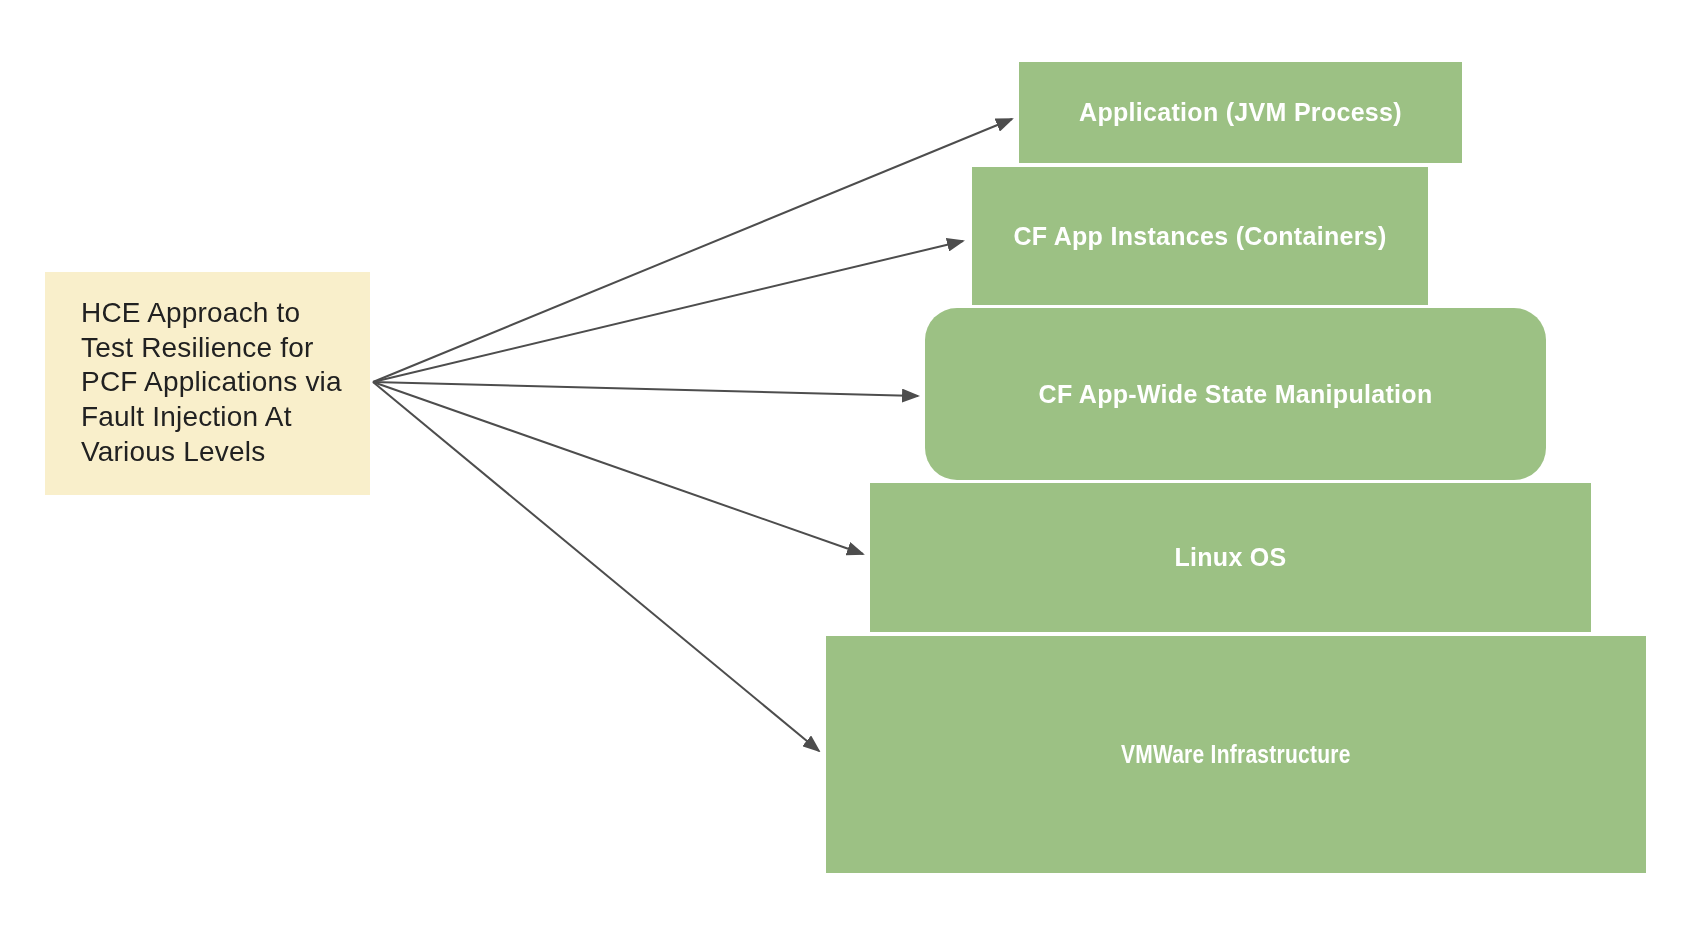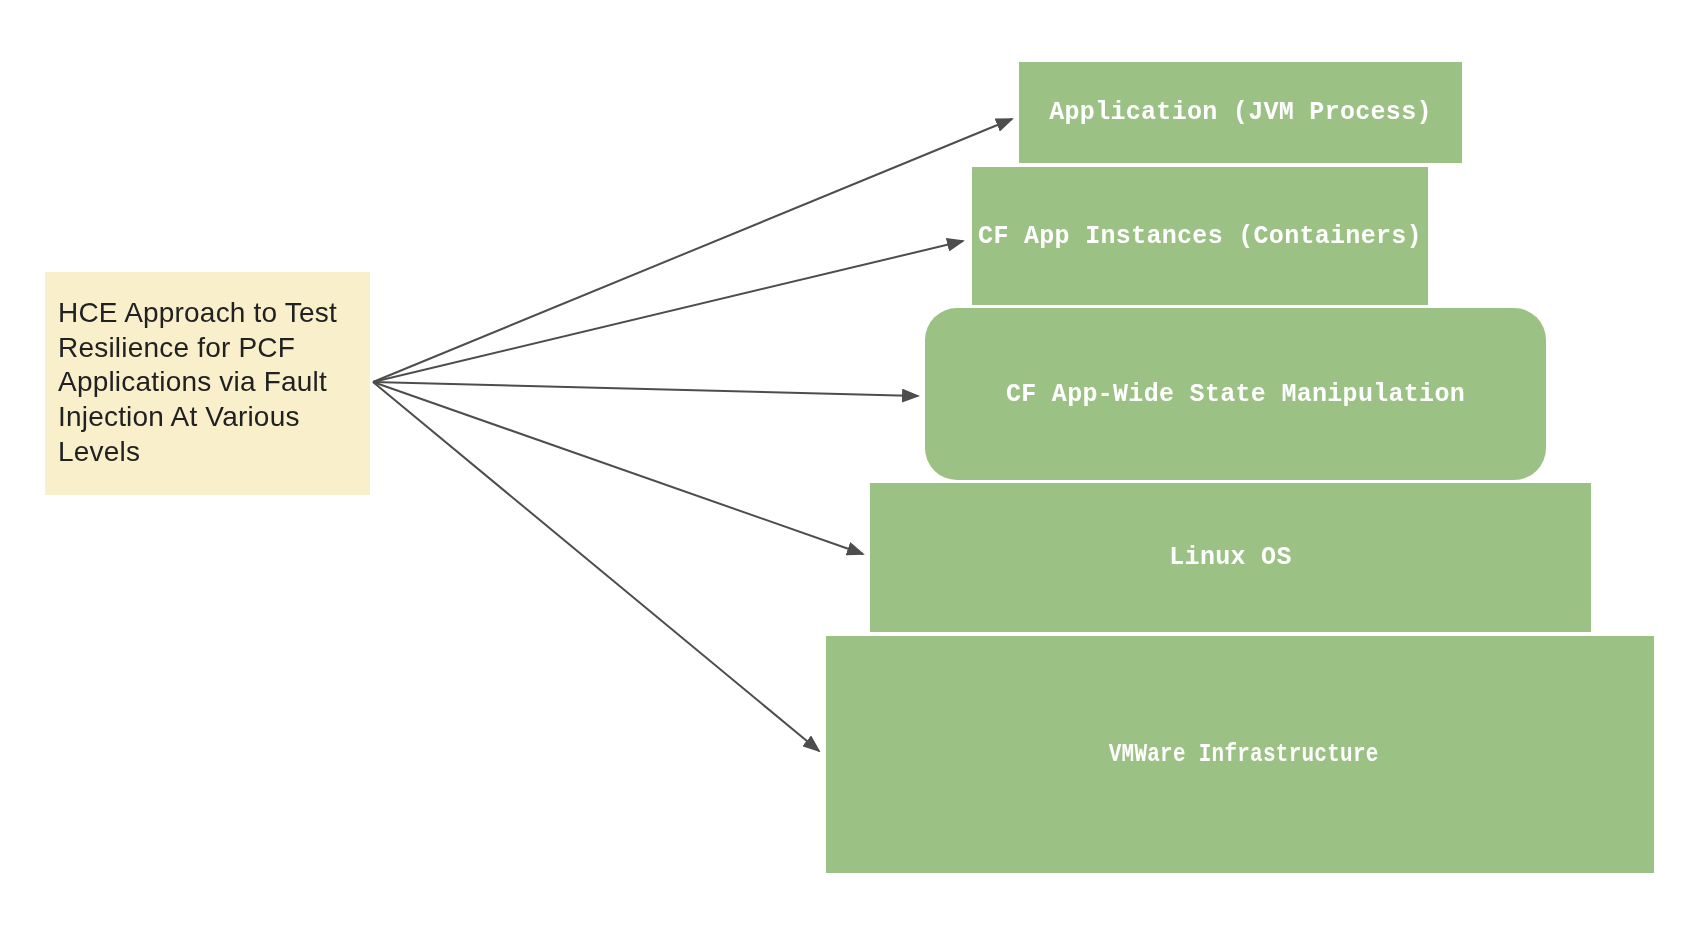--- a/index.html
+++ b/index.html
@@ -24,43 +24,42 @@
     pointer-events: none;
   }
   .source-box {
     position: absolute;
     left: 45px;
     top: 272px;
     width: 325px;
     height: 223px;
     background: var(--source-bg, #F9EFCB);
     box-sizing: border-box;
-    padding: 24px 18px 0 13px;
+    padding: 24px 18px 0 36px;
     color: var(--source-text, #212121);
     font-size: 28px;
     line-height: 1.24;
     letter-spacing: 0.2px;
   }
   .level {
     position: absolute;
     background: var(--level-bg, #9CC184);
     color: var(--level-text, #FFFFFF);
     display: flex;
     align-items: center;
     justify-content: center;
     font-weight: bold;
     font-size: 25px;
     letter-spacing: 0.3px;
-    font-family: Liberation Mono, monospace;
   }
   .level-1 { left: 1019px; top:  62px; width: 443px; height: 101px; }
   .level-2 { left:  972px; top: 167px; width: 456px; height: 138px; }
   .level-3 { left:  925px; top: 308px; width: 621px; height: 172px; border-radius: 32px; }
   .level-4 { left:  870px; top: 483px; width: 721px; height: 149px; }
-  .level-5 { left:  826px; top: 636px; width: 820px; height: 237px; padding-left: 8px; }
+  .level-5 { left:  826px; top: 636px; width: 820px; height: 237px; }
   .condensed {
     display: inline-block;
     transform: scaleX(0.84);
     transform-origin: center;
   }
 </style>
 </head>
 <body>
 
 <div class="canvas">

